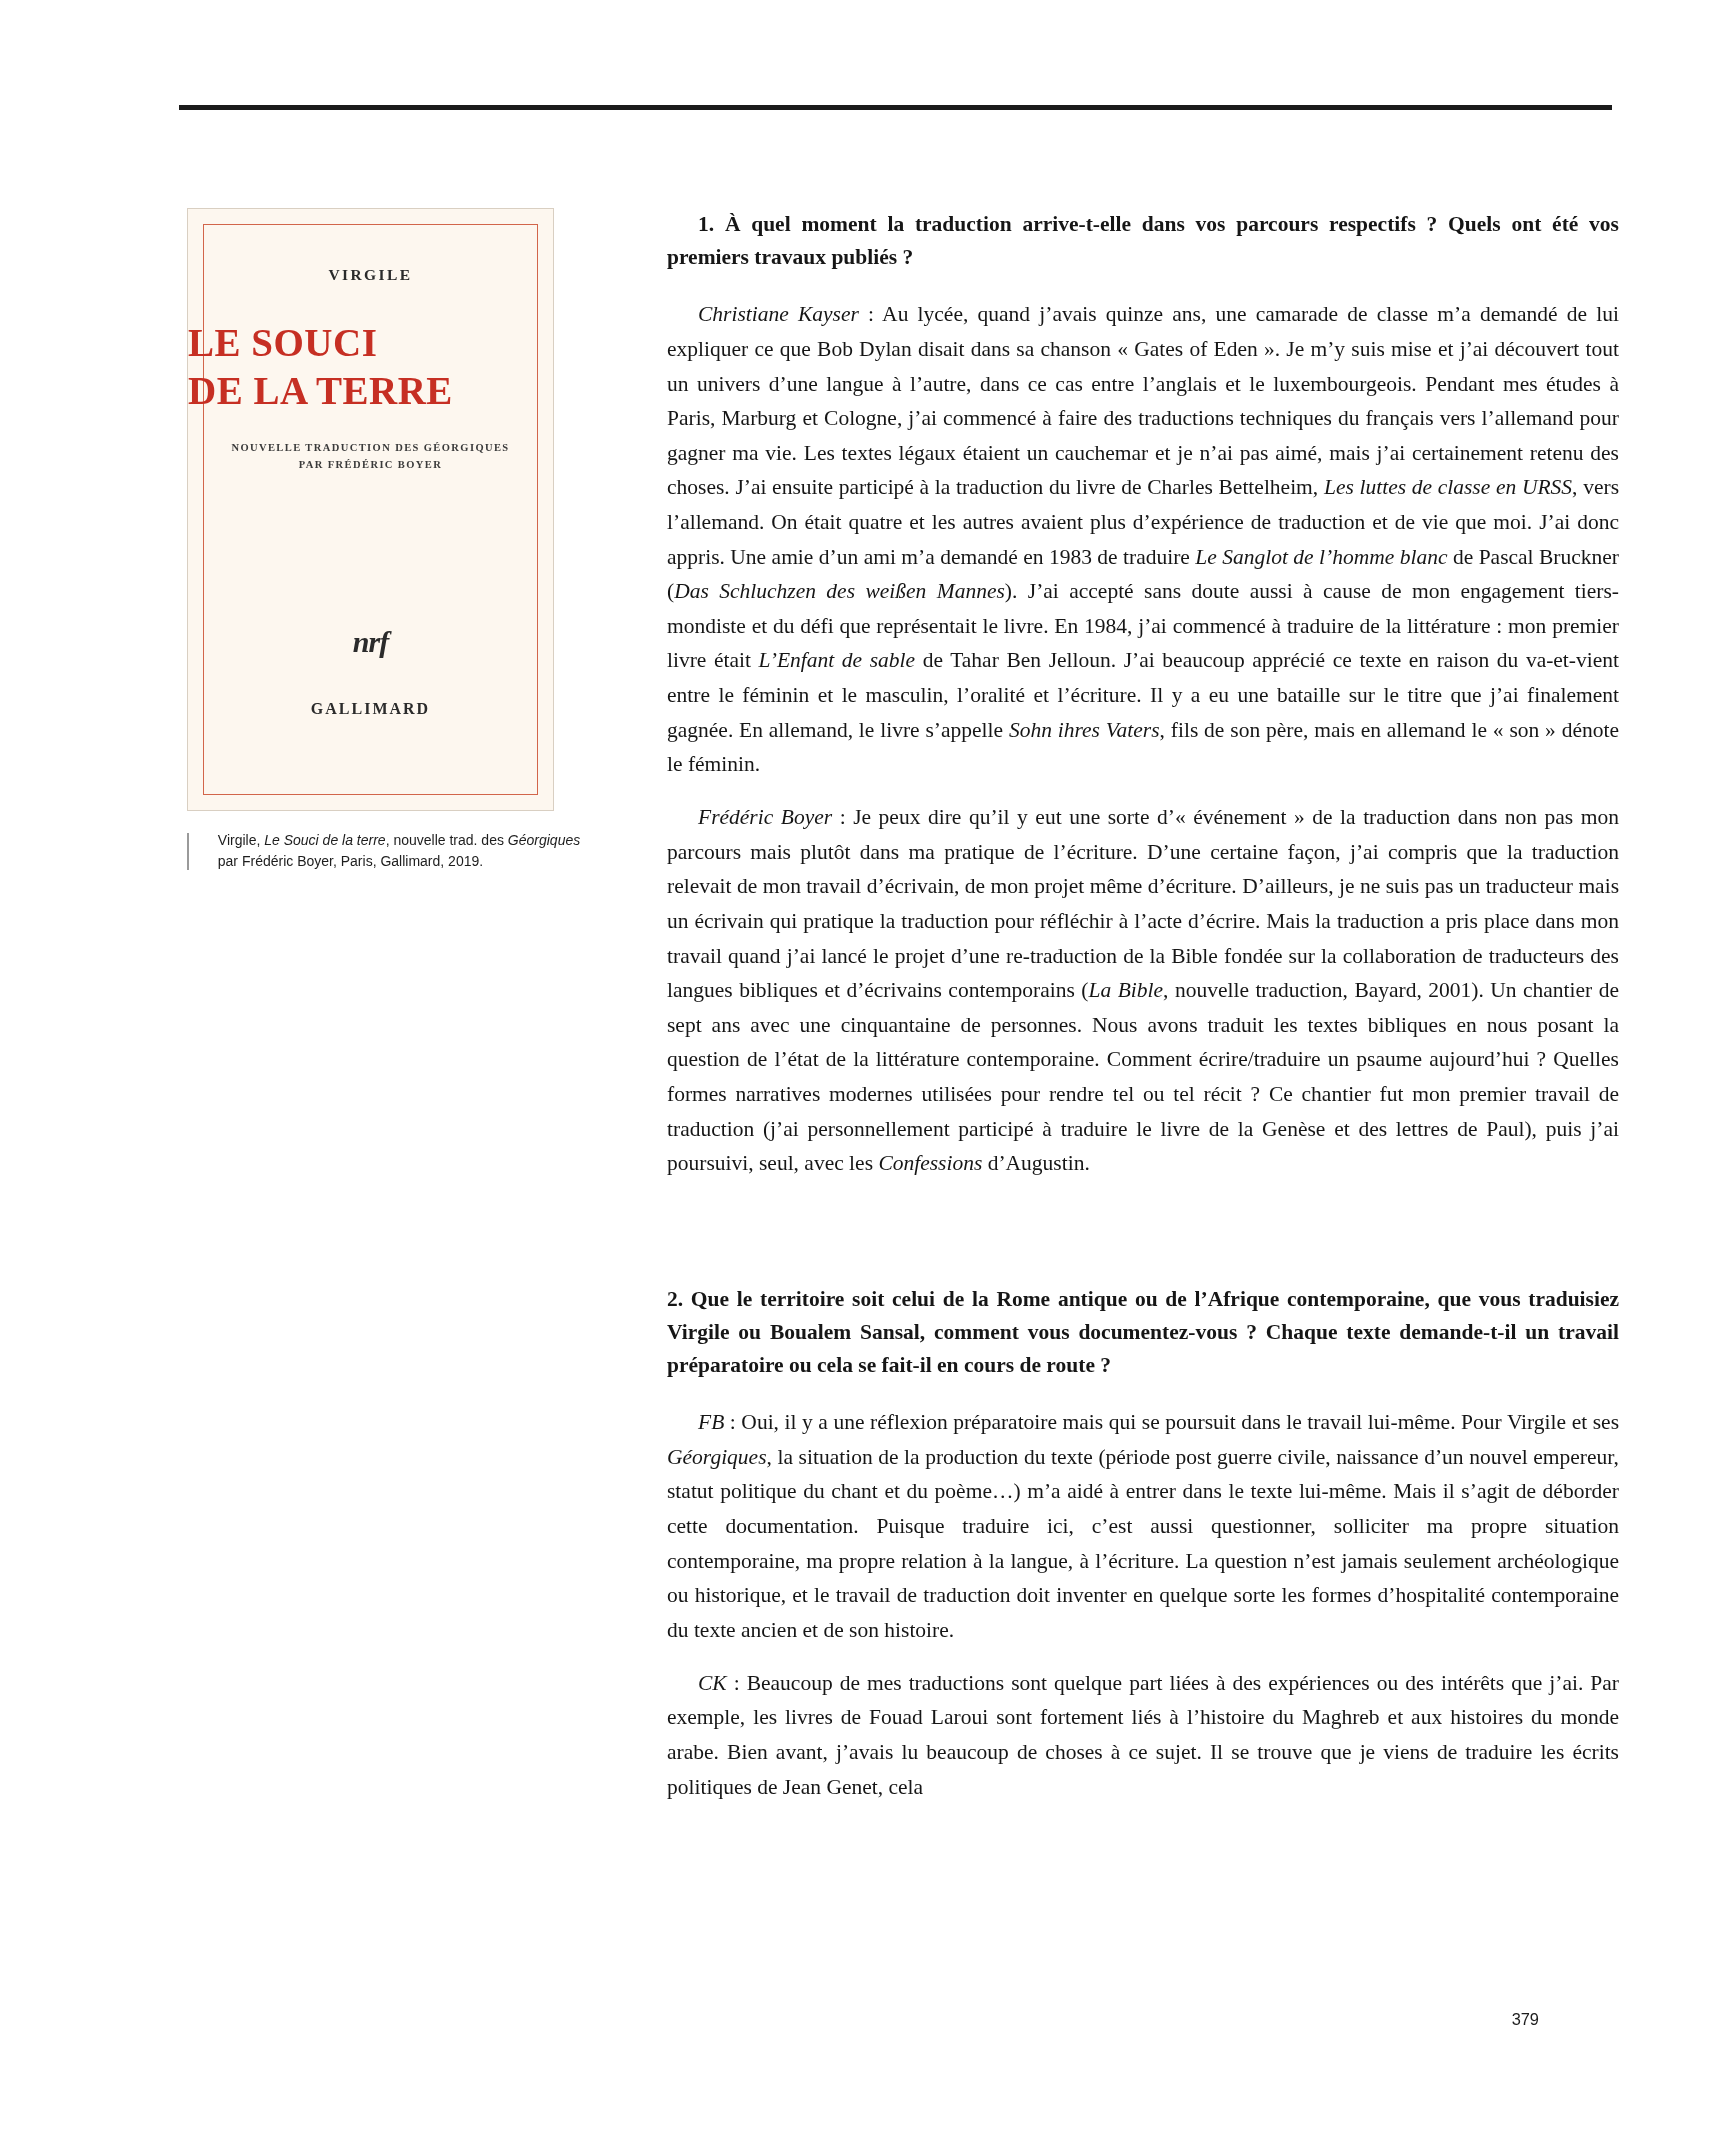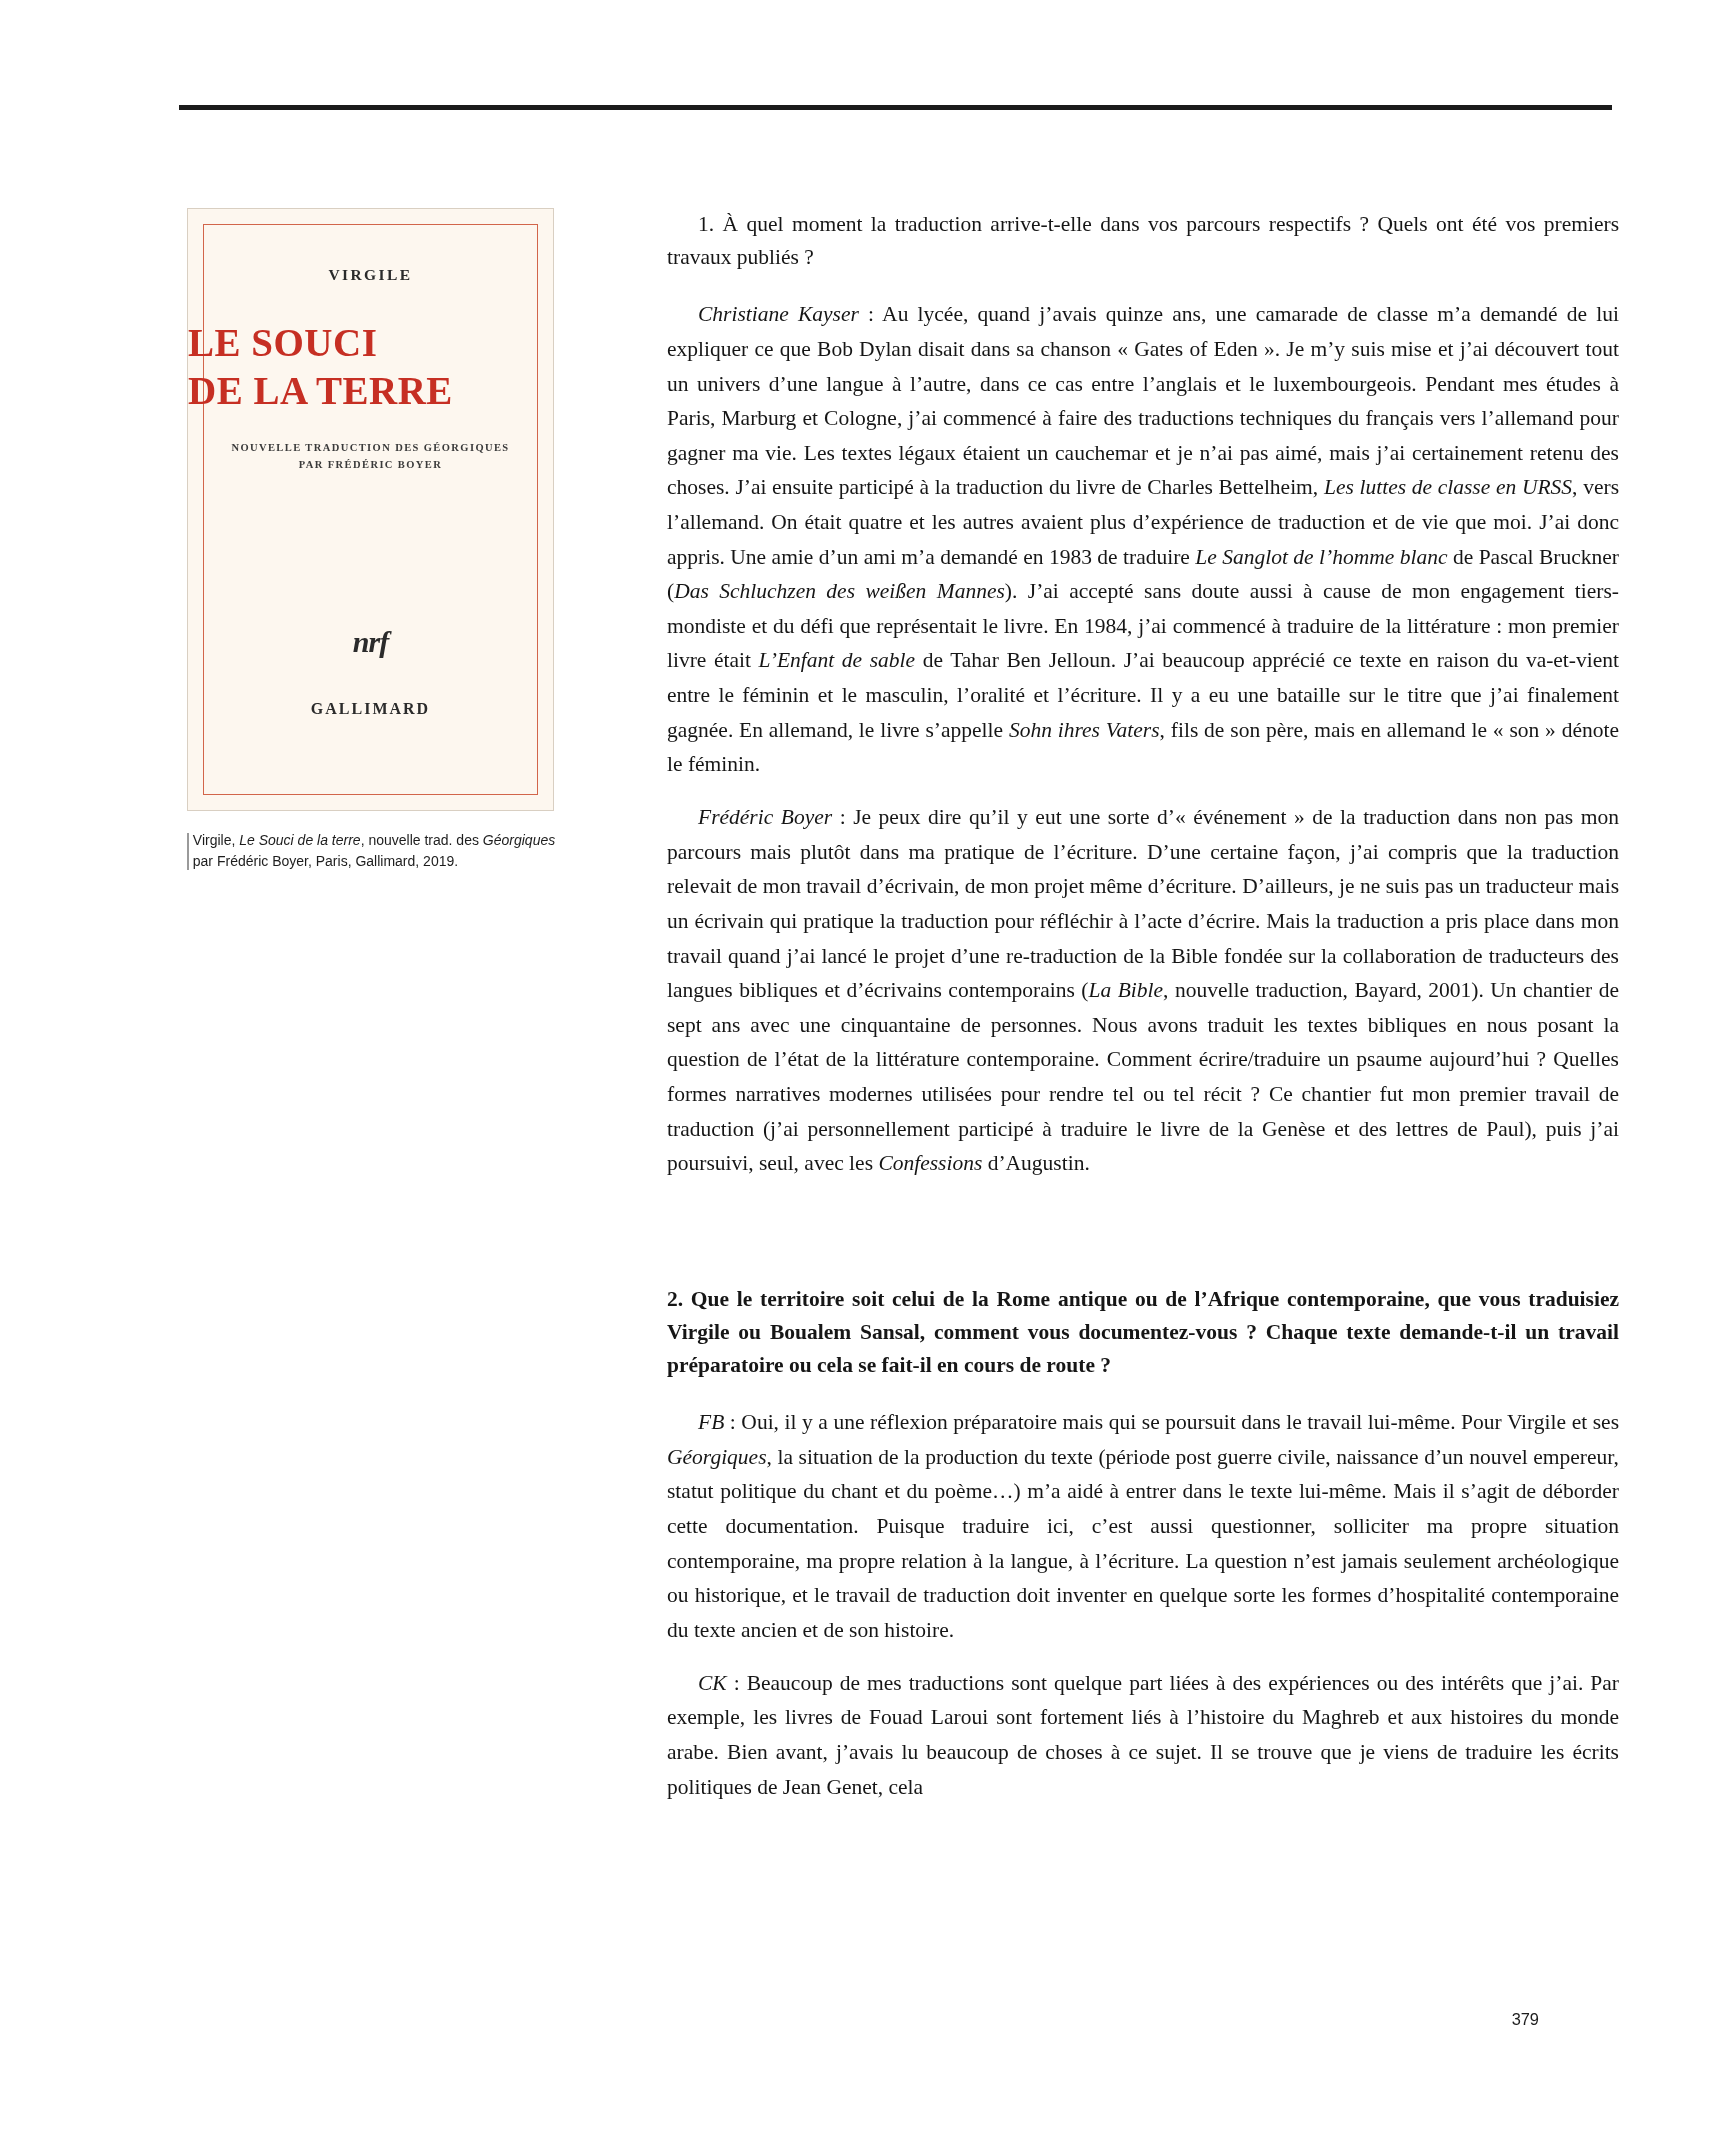--- a/index.html
+++ b/index.html
@@ -110,21 +110,21 @@
     letter-spacing: 2px;
     color: #2b2b2b;
     font-weight: 700;
   }
   .caption {
     position: absolute;
     left: 187px;
     top: 830px;
     width: 429px;
     display: flex;
-    gap: 4px;
+    gap: 29px;
   }
   .caption-bar {
     width: 1.8px;
     background: #9a9a9a;
     flex: 0 0 auto;
     margin-top: 2.7px;
     height: 37px;
   }
   .caption-text {
     font-family: "Liberation Sans", sans-serif;
@@ -138,21 +138,21 @@
   .col {
     position: absolute;
     left: 667px;
     top: 208px;
     width: 952px;
     text-align: justify;
     font-size: 21.5px;
     line-height: 1.61;
   }
   .q {
-    font-weight: 400;
+    font-weight: 700;
     text-indent: 31px;
     margin: 0 0 24px 0;
     line-height: 1.52;
   }
   .q2 {
     font-weight: 700;
     margin: 16px 0 24px 0;
     line-height: 1.52;
   }
   .q2 .l1 { text-indent: 31px; }

